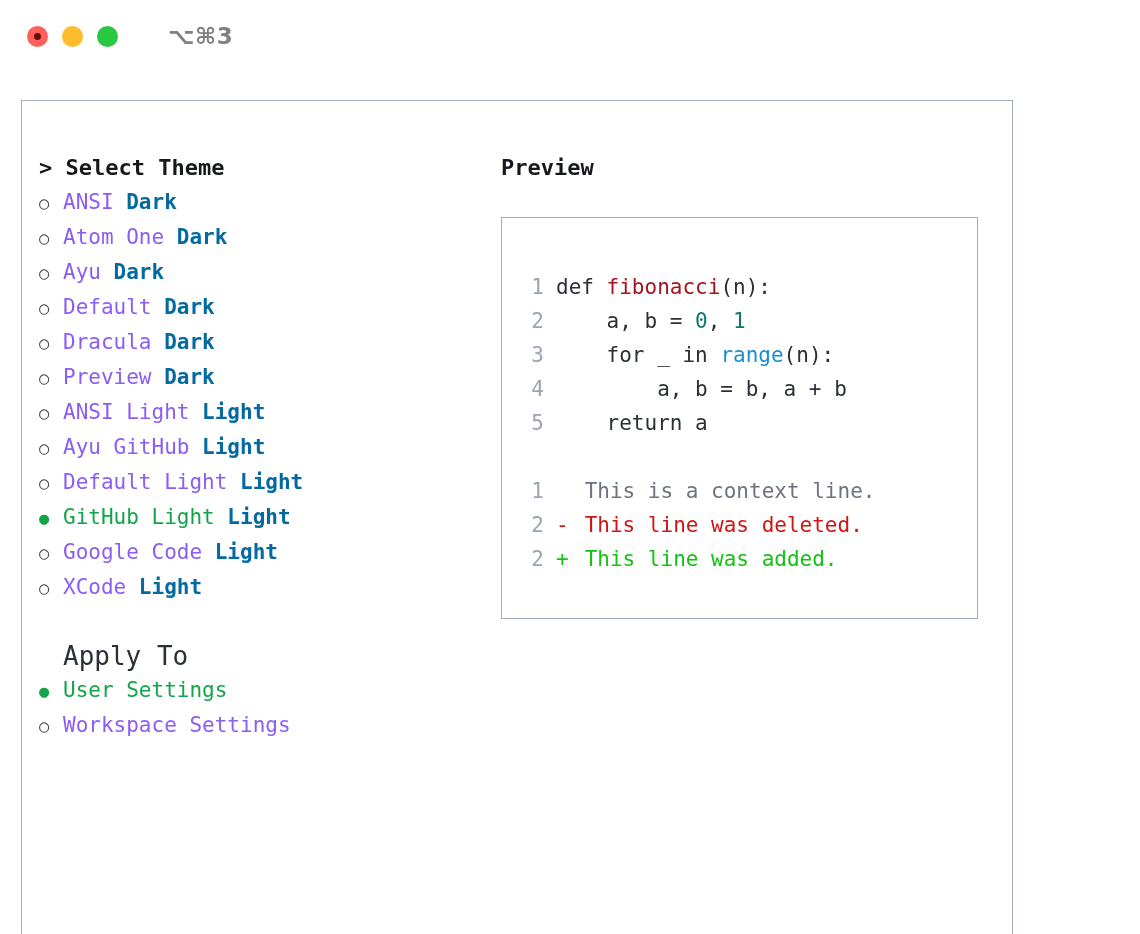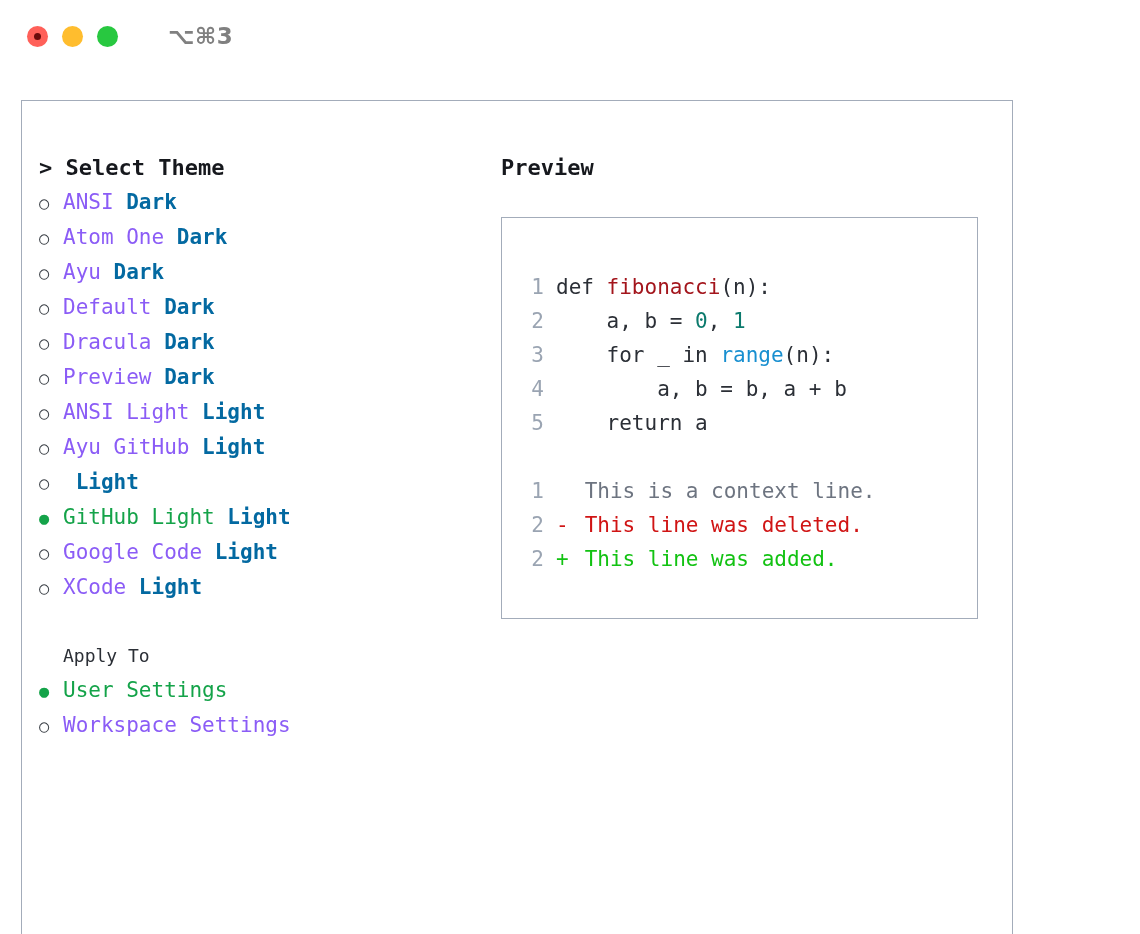--- a/index.html
+++ b/index.html
@@ -111,21 +111,21 @@
     color: #3a3f46;
     font-size: 17px;
     line-height: 34px;
   }
   .marker.on { color: #14a349; }
   .opt-name { color: #8b5cf6; }
   .opt-row.selected .opt-name { color: #14a349; }
   .opt-variant { color: #0369a1; font-weight: bold; }
 
   .section-label {
-    font-size: 18px;
+    font-size: 26px;
     color: #2b2f36;
     line-height: 34px;
     padding-left: 24px;
     white-space: pre;
   }
   .spacer-row { height: 34px; }
 
   .hint {
     margin-top: 34px;
     font-size: 21px;
@@ -207,21 +207,21 @@
 
       <div class="opt-list" id="theme-list">
           <div class="opt-row"><span class="marker">○</span><span class="opt-name">ANSI</span><span class="opt-variant"> Dark</span></div>
           <div class="opt-row"><span class="marker">○</span><span class="opt-name">Atom One</span><span class="opt-variant"> Dark</span></div>
           <div class="opt-row"><span class="marker">○</span><span class="opt-name">Ayu</span><span class="opt-variant"> Dark</span></div>
           <div class="opt-row"><span class="marker">○</span><span class="opt-name">Default</span><span class="opt-variant"> Dark</span></div>
           <div class="opt-row"><span class="marker">○</span><span class="opt-name">Dracula</span><span class="opt-variant"> Dark</span></div>
           <div class="opt-row"><span class="marker">○</span><span class="opt-name">Preview</span><span class="opt-variant"> Dark</span></div>
           <div class="opt-row"><span class="marker">○</span><span class="opt-name">ANSI Light</span><span class="opt-variant"> Light</span></div>
           <div class="opt-row"><span class="marker">○</span><span class="opt-name">Ayu GitHub</span><span class="opt-variant"> Light</span></div>
-          <div class="opt-row"><span class="marker">○</span><span class="opt-variant"> Light</span></div>
+          <div class="opt-row"><span class="marker">○</span><span class="opt-name">Default Light</span><span class="opt-variant"> Light</span></div>
           <div class="opt-row selected"><span class="marker on">●</span><span class="opt-name">GitHub Light</span><span class="opt-variant"> Light</span></div>
           <div class="opt-row"><span class="marker">○</span><span class="opt-name">Google Code</span><span class="opt-variant"> Light</span></div>
           <div class="opt-row"><span class="marker">○</span><span class="opt-name">XCode</span><span class="opt-variant"> Light</span></div>
         </div>
 
       <div class="spacer-row"></div>
 
       <div class="section-label">Apply To</div>
       <div class="opt-list" id="apply-list">
           <div class="opt-row selected"><span class="marker on">●</span><span class="opt-name">User Settings</span></div>

